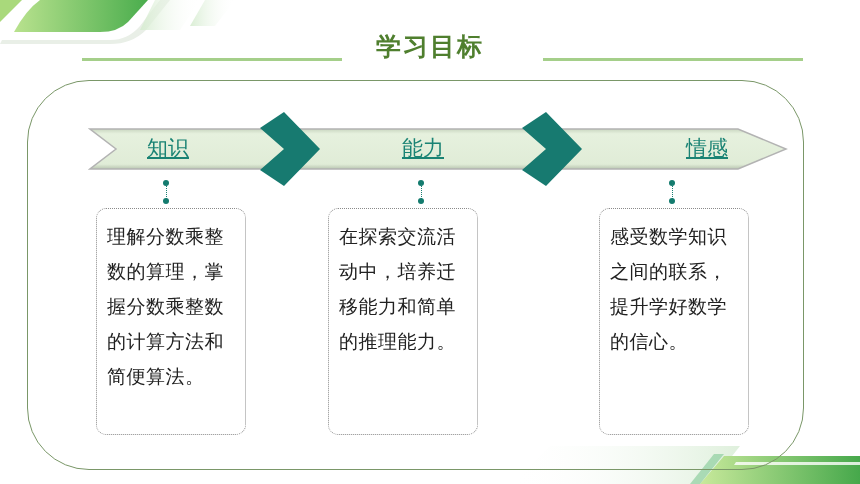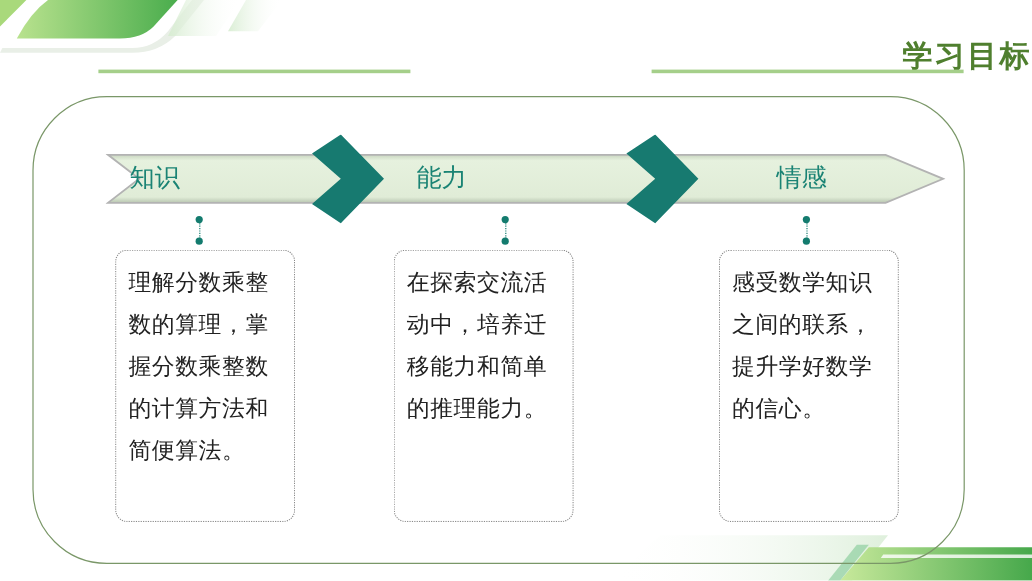--- a/index.html
+++ b/index.html
@@ -3,33 +3,33 @@
   <meta charset="utf-8">
   <style>
     html, body { margin: 0; padding: 0; }
     body {
       width: 860px; height: 484px; overflow: hidden; position: relative;
       background: #ffffff;
       font-family: "DejaVu Sans", "Liberation Sans", sans-serif;
     }
     .deco { position: absolute; pointer-events: none; }
     .title {
-      position: absolute; left: 0; width: 860px; top: 30px; text-align: right;
+      position: absolute; left: 0; width: 860px; top: 30px; text-align: center;
       font-size: 25px; font-weight: bold; color: #4f7f2e; letter-spacing: 2px;
       line-height: 34px;
     }
     .title-line { position: absolute; top: 58px; height: 3px; background: #a5cf8a; }
     .frame {
       position: absolute; left: 27px; top: 80px; width: 777px; height: 390px;
       border: 1.3px solid #7a9768; border-radius: 62px; box-sizing: border-box;
     }
     .banner { position: absolute; left: 88px; top: 112px; width: 700px; height: 78px; }
     .step-label {
       position: absolute; top: 133px; font-size: 21px; color: #1a8374;
-      line-height: 30px; width: 120px;
+      line-height: 30px; text-align: center; width: 120px; text-decoration: underline;
     }
     .connector {
       position: absolute; width: 0; border-left: 1.5px dotted #1b7f73; height: 19px; top: 182px;
     }
     .dot {
       position: absolute; width: 6px; height: 6px; border-radius: 50%; background: #137b6e;
     }
     .card {
       position: absolute; top: 208px; width: 150px; height: 227px;
       border: 1.3px dotted #8a8a8a; border-radius: 10px; box-sizing: border-box;
@@ -97,21 +97,21 @@
   <path d="M2 17 L650 17 L698 37 L650 57 L2 57 L28 37 Z" fill="url(#bandfill)" stroke="#b3b3b3" stroke-width="1.5"></path>
   <g>
     <path d="M172 16 L196 0 L232 37 L196 74 L172 58 L196 37 Z" fill="#177a70"></path>
   </g>
   <g>
     <path d="M434 16 L458 0 L494 37 L458 74 L434 58 L458 37 Z" fill="#177a70"></path>
   </g>
 </svg>
 
 <div class="step-label" style="left:108px">知识</div>
-<div class="step-label" style="left:347px">能力</div>
+<div class="step-label" style="left:363px">能力</div>
 <div class="step-label" style="left:647px">情感</div>
 
 <div class="dot" style="left:163px;top:180px"></div>
 <div class="connector" style="left:165.5px"></div>
 <div class="dot" style="left:163px;top:198px"></div>
 
 <div class="dot" style="left:418px;top:180px"></div>
 <div class="connector" style="left:420.5px"></div>
 <div class="dot" style="left:418px;top:198px"></div>
 

